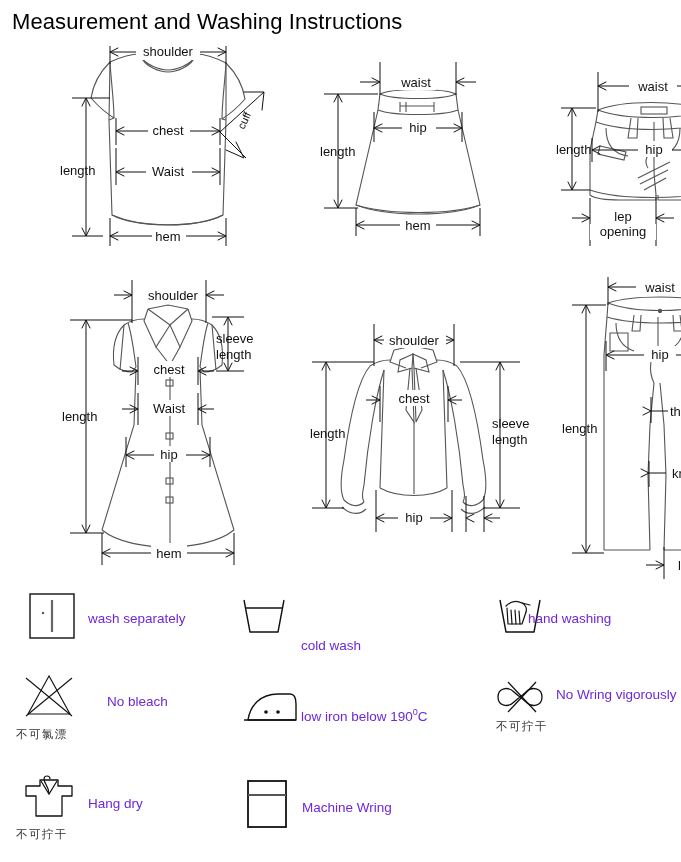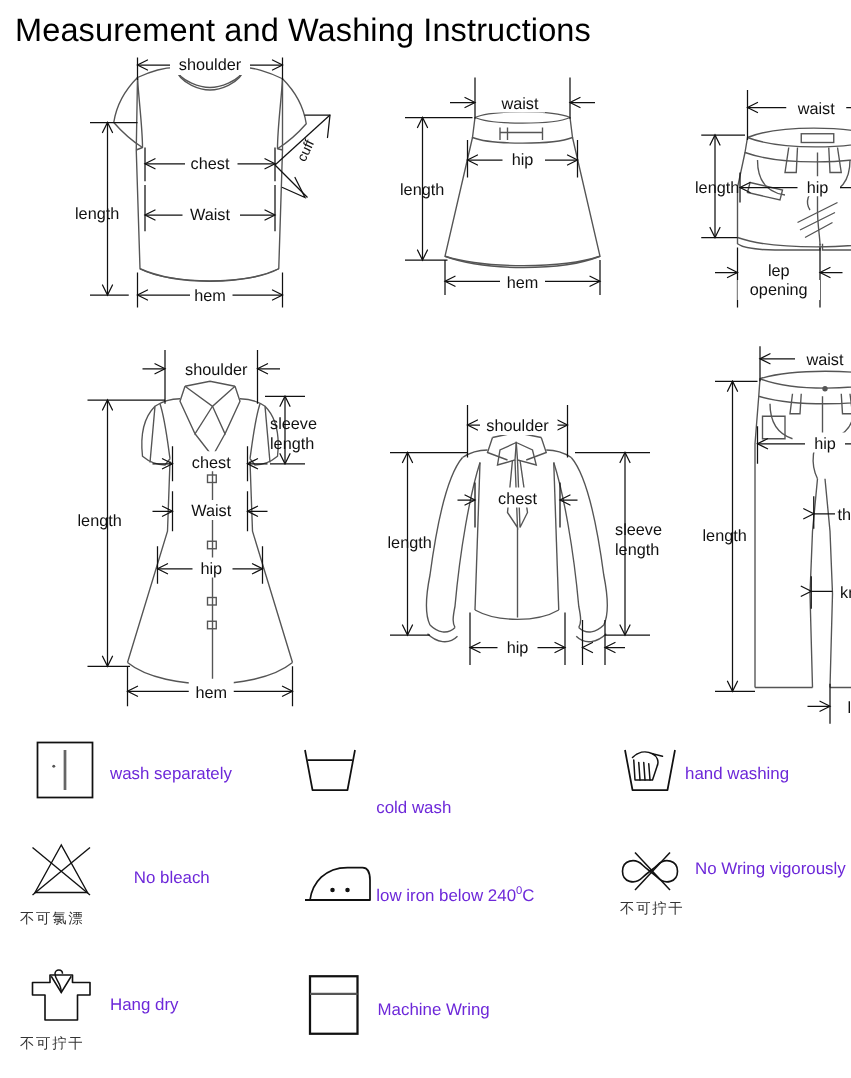--- a/index.html
+++ b/index.html
@@ -18,21 +18,21 @@
   #page {
     position: absolute;
     left: 0; top: 0;
     width: 681px;
     height: 862px;
   }
   .title {
     position: absolute;
     left: 12px;
     top: 9px;
-    font-size: 26px;
+    font-size: 22px;
     font-weight: 400;
     letter-spacing: 0.1px;
     white-space: nowrap;
     color: #000;
   }
   .panel {
     position: absolute;
     margin-left: 48px;
   }
   .panel svg { display: block; }
@@ -550,41 +550,41 @@
     <svg width="48" height="46" viewBox="0 0 48 46" xmlns="http://www.w3.org/2000/svg">
       <path d="M4 6 L10 38 L38 38 L44 6" fill="none" stroke="#111" stroke-width="1.4" stroke-linejoin="round"></path>
       <g fill="none" stroke="#111" stroke-width="1.2" stroke-linecap="round" stroke-linejoin="round">
         <path d="M10 12 C14 8 20 6 26 9 C30 11 31 15 30 18"></path>
         <path d="M11 14 L12 30 L26 30 L30 18"></path>
         <path d="M15 16 L16 30 M19 16 L20 30 M23 17 L24 30"></path>
         <path d="M26 9 L34 11"></path>
       </g>
     </svg>
   </div>
-  <div class="care-label" style="left:548px; top:611px;">hand washing</div>
+  <div class="care-label" style="left:528px; top:611px;">hand washing</div>
 
   <div class="care-item" style="left:22px; top:672px;">
     <svg width="54" height="48" viewBox="0 0 54 48" xmlns="http://www.w3.org/2000/svg">
       <path d="M27 4 L6 42 L48 42 Z" fill="none" stroke="#111" stroke-width="1.1"></path>
       <line x1="4" y1="6" x2="50" y2="44" stroke="#111" stroke-width="1.1"></line>
       <line x1="50" y1="6" x2="4" y2="44" stroke="#111" stroke-width="1.1"></line>
     </svg>
   </div>
   <div class="care-label" style="left:88px; top:694px;margin-left:19px;">No bleach</div>
   <div class="care-cn" style="left:16px; top:727px;">不可氯漂</div>
 
   <div class="care-item" style="left:240px; top:686px;">
     <svg width="60" height="40" viewBox="0 0 60 40" xmlns="http://www.w3.org/2000/svg">
       <path d="M8 34 C10 20 20 8 38 8 L50 8 C54 8 56 12 56 18 L56 34 Z" fill="none" stroke="#111" stroke-width="1.4" stroke-linejoin="round"></path>
       <line x1="4" y1="34" x2="56" y2="34" stroke="#111" stroke-width="1.6"></line>
       <circle cx="26" cy="26" r="1.8" fill="#111"></circle>
       <circle cx="38" cy="26" r="1.8" fill="#111"></circle>
     </svg>
   </div>
-  <div class="care-label" style="left:301px; top:707px;"><span>low iron below 240</span><span class="sup-deg">0</span><span>C</span></div>
+  <div class="care-label" style="left:301px; top:707px;"><span>low iron below 190</span><span class="sup-deg">0</span><span>C</span></div>
 
   <div class="care-item" style="left:492px; top:676px;">
     <svg width="56" height="42" viewBox="0 0 56 42" xmlns="http://www.w3.org/2000/svg">
       <g fill="none" stroke="#111" stroke-width="1.3">
         <path d="M6 21 C6 12 16 10 22 16 C26 20 30 22 34 26 C40 32 50 30 50 21 C50 12 40 10 34 16 C30 20 26 22 22 26 C16 32 6 30 6 21 Z"></path>
       </g>
       <line x1="16" y1="6" x2="44" y2="36" stroke="#111" stroke-width="1.2"></line>
       <line x1="44" y1="6" x2="16" y2="36" stroke="#111" stroke-width="1.2"></line>
     </svg>
   </div>

